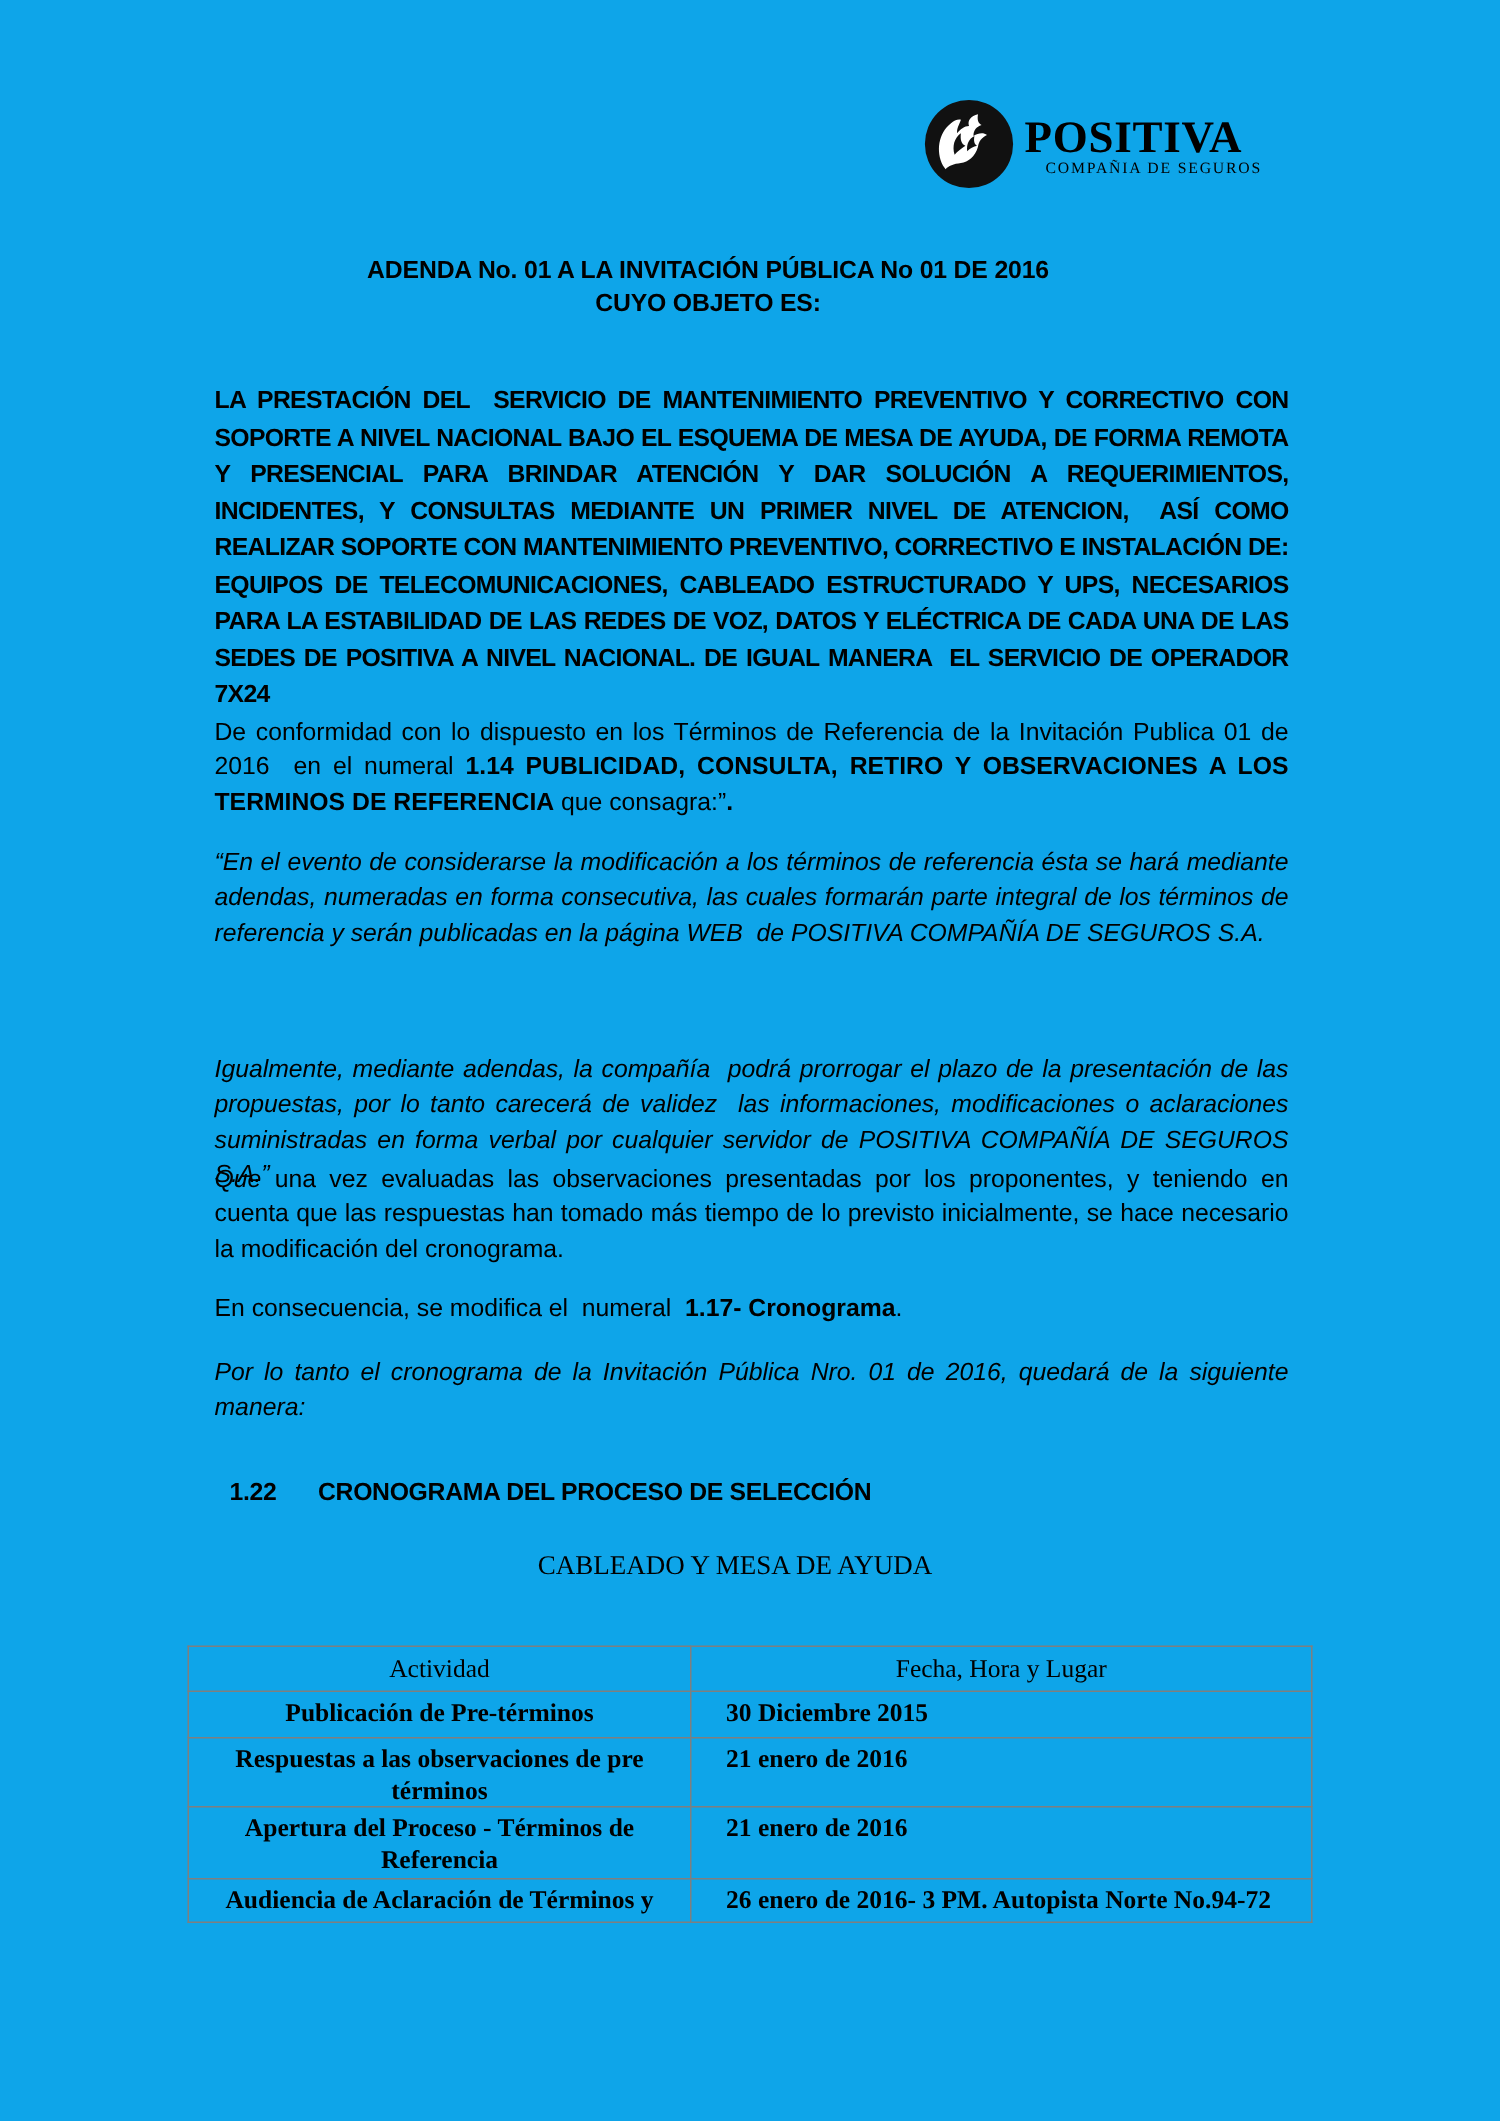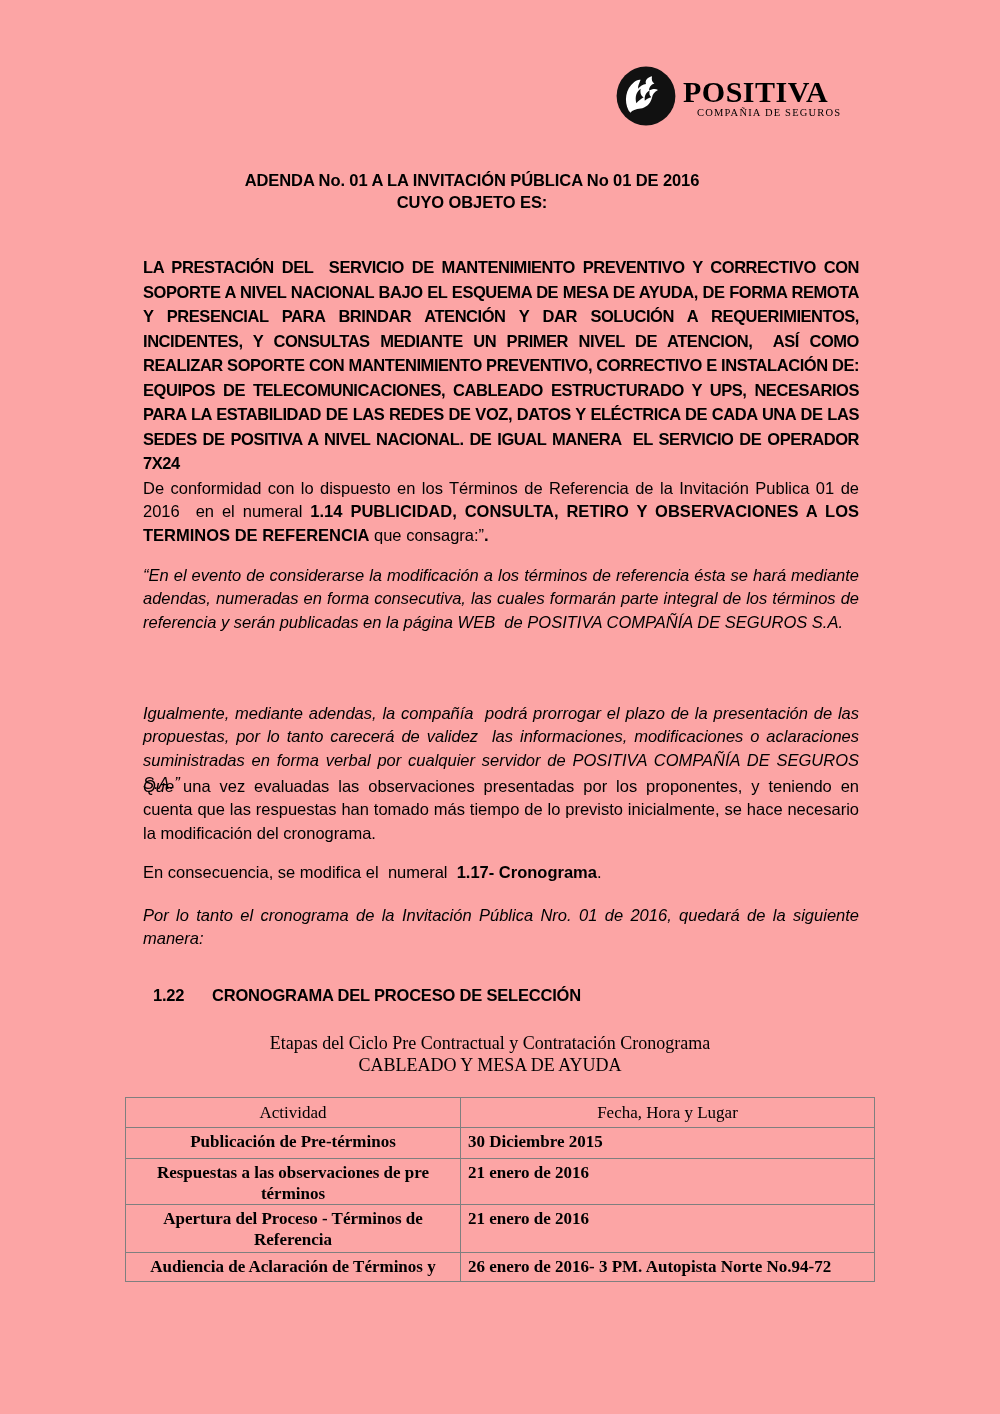--- a/index.html
+++ b/index.html
@@ -1,20 +1,20 @@
 <!DOCTYPE html>
 <html><head>
 <meta charset="utf-8">
 <style>
   html,body { margin:0; padding:0; background:#e8e8e8; }
   .page {
     position:relative;
     width:1000px; height:1414px;
     margin:0 auto;
-    background:#fca5a5;
+    background:#0ea5e9;
     color:#000000;
     font-family:"Liberation Sans", sans-serif;
     overflow:hidden;
   }
 
   
   .logo { position:absolute; top:66px; left:616px; display:flex; align-items:flex-start; }
   .logo-mark { width:60px; height:60px; display:block; }
   .logo-text { margin-left:7px; padding-top:13px; }
   .logo-brand {
@@ -78,21 +78,21 @@
   .cron-table col.c1 { width:335px; }
   .cron-table col.c2 { width:414px; }
   .cron-table th, .cron-table td { border:1px solid #7f7f7f; padding:0; }
   .cron-table th {
     font-weight:normal; text-align:center; height:29px; vertical-align:middle;
   }
   .cron-table td {
     font-weight:bold; vertical-align:top; line-height:21px; padding-top:3px;
   }
   .cron-table td.act { text-align:center; padding-left:6px; padding-right:6px; }
-  .cron-table td.fecha { text-align:left; padding-left:7px; padding-right:4px; }
+  .cron-table td.fecha { text-align:left; padding-left:23px; padding-right:4px; }
   .cron-table tr.r1 td { height:27px; }
   .cron-table tr.r2 td { height:40px; }
   .cron-table tr.r3 td { height:44px; }
   .cron-table tr.r4 td { height:25px; }
 </style>
 </head>
 <body>
 
 <div class="page">
 
@@ -123,21 +123,20 @@
 
   <div class="para p-que"><span class="i">Que</span><span> una vez evaluadas las observaciones presentadas por los proponentes, y teniendo en cuenta que las respuestas han tomado más tiempo de lo previsto inicialmente, se hace necesario la modificación del cronograma.</span></div>
 
   <div class="para p-consecuencia"><span>En consecuencia, se modifica el  numeral  </span><span class="b">1.17- Cronograma</span><span>.</span></div>
 
   <div class="para p-porlotanto">Por lo tanto el cronograma de la Invitación Pública Nro. 01 de 2016, quedará de la siguiente manera:</div>
 
   <div class="section-heading"><span class="num">1.22</span><span>CRONOGRAMA DEL PROCESO DE SELECCIÓN</span></div>
 
   <div class="cron-subtitles">
-    <div>Etapas del Ciclo Pre Contractual y Contratación Cronograma</div>
     <div>CABLEADO Y MESA DE AYUDA</div>
   </div>
 
   <table class="cron-table">
     <colgroup>
         <col class="c1">
         <col class="c2">
       </colgroup>
     <tbody>
         <tr>

